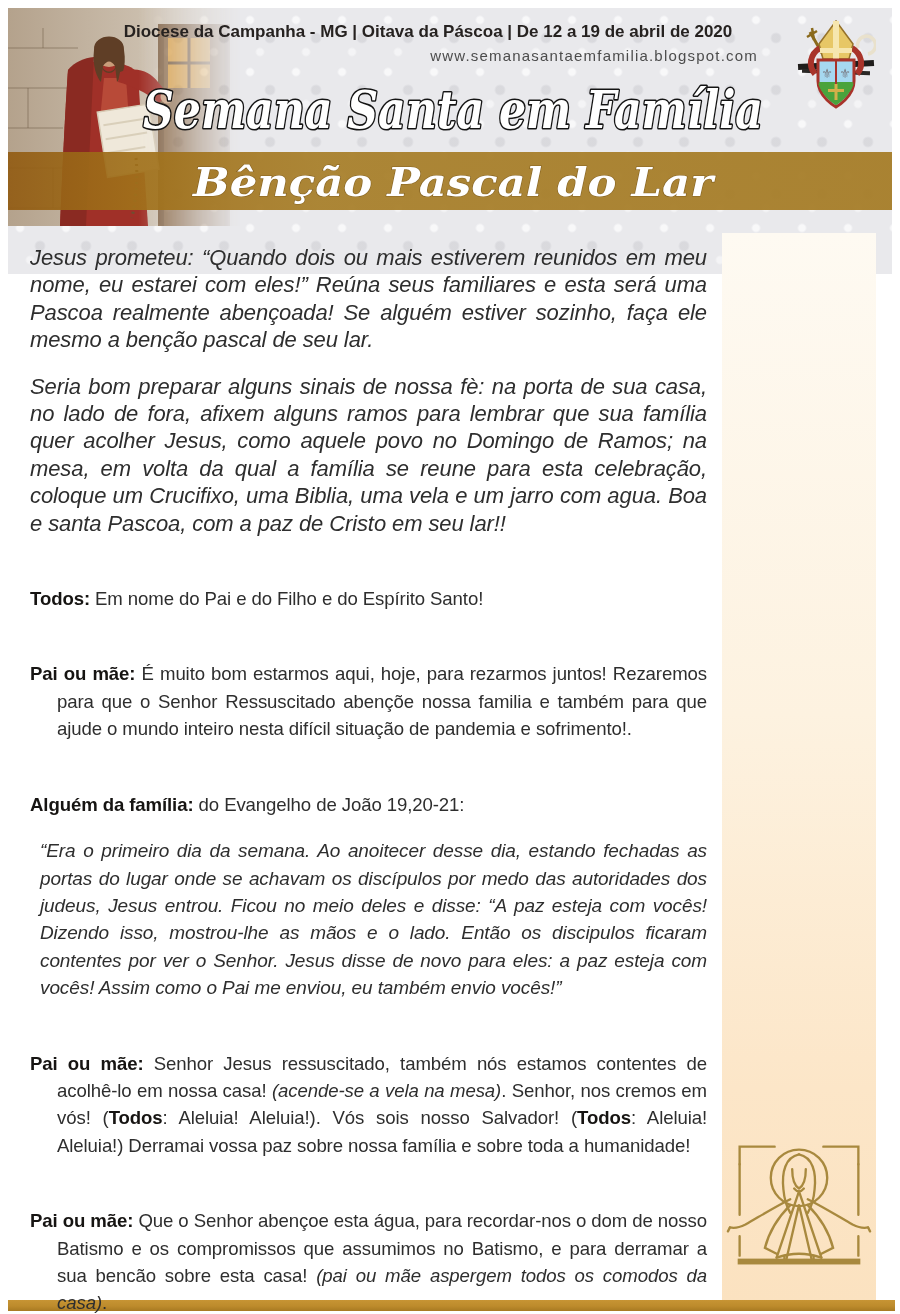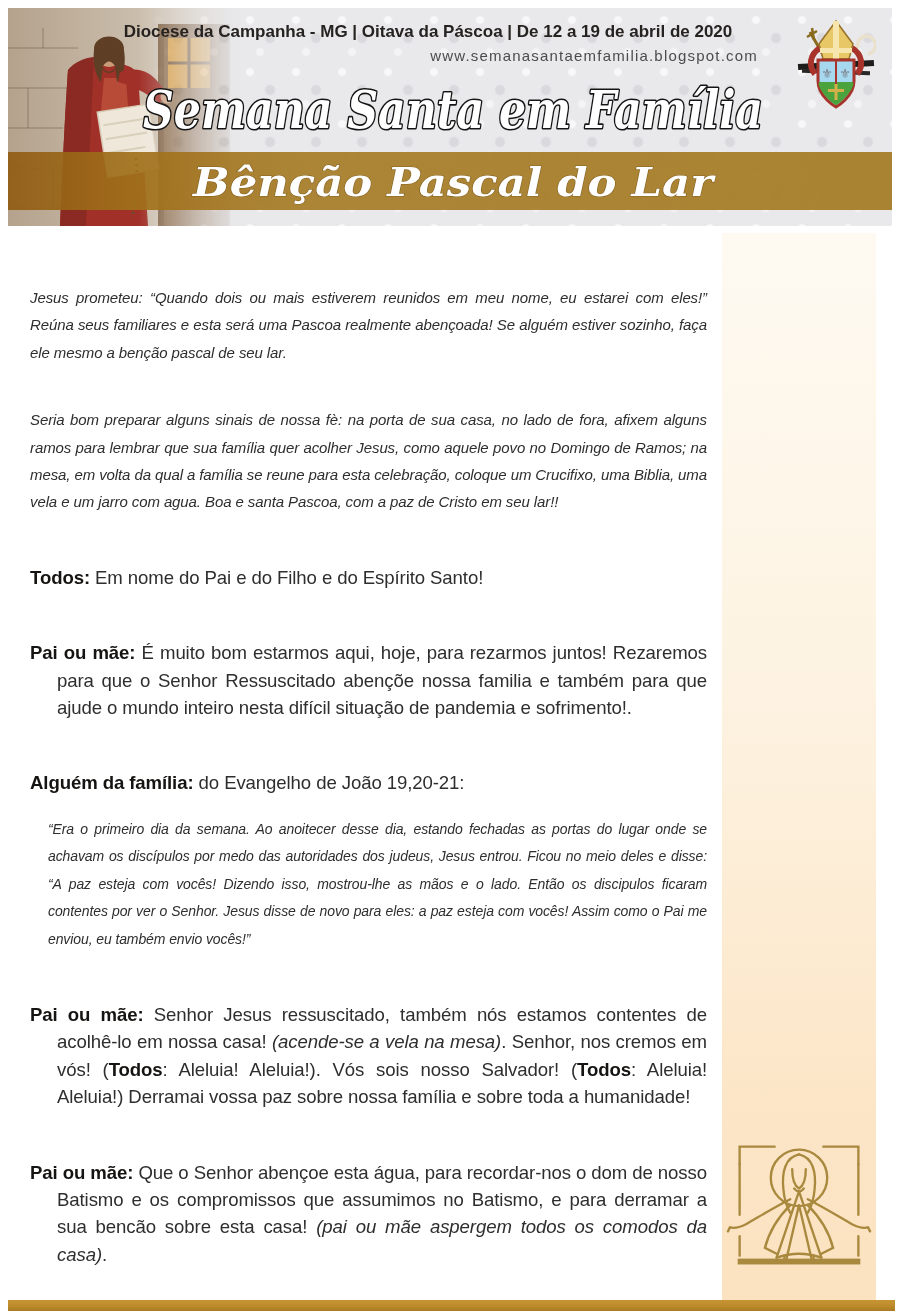--- a/index.html
+++ b/index.html
@@ -5,21 +5,21 @@
   * { margin:0; padding:0; box-sizing:border-box; }
   html,body { background:#ffffff; }
   body { font-family:"Liberation Sans", sans-serif; }
   .page {
     position:relative; width:900px; height:1314px; margin:0 auto;
     background:#ffffff; overflow:hidden;
   }
 
   
   .header {
-    position:absolute; left:8px; top:8px; width:884px; height:218px;
+    position:absolute; left:8px; top:8px; width:884px; height:266px;
     background-color:#e9e9ec;
     background-image:
       radial-gradient(circle at 12px 12px, rgba(255,255,255,.7) 3px, transparent 5px),
       radial-gradient(circle at 32px 30px, rgba(205,205,210,.55) 4px, transparent 6px),
       radial-gradient(circle at 22px 44px, rgba(255,255,255,.5) 3px, transparent 5px);
     background-size:46px 52px;
     overflow:hidden;
   }
   .painting {
     position:absolute; left:0; top:0; width:238px; height:218px; z-index:1;
@@ -49,23 +49,23 @@
     background:linear-gradient(180deg, #fefaf2 0%, #fdf2e0 45%, #fce6c8 80%, #fbe2c0 100%);
   }
   .lineart { position:absolute; left:4px; top:900px; }
 
   
   .content { position:absolute; left:30px; top:244px; width:677px; z-index:2; color:#2e2e2e; }
   .para {
     margin:0 0 19px 0; font-size:18.6px; line-height:27.4px;
     text-align:justify; letter-spacing:-0.1px;
   }
-  .para.intro  { font-style:italic; font-size:15px;margin-top:40px; }
+  .para.intro  { font-style:italic; font-size:22px; }
   .para.speech { padding-left:27px; text-indent:-27px;margin-top:48px; }
-  .para.gospel { margin-left:18px; font-style:italic; font-size:14px; }
+  .para.gospel { margin-left:10px; font-style:italic; font-size:19px; }
   .para strong { font-weight:bold; color:#161412; }
   .para em { }
 
   
   .bottom-bar {
     position:absolute; left:8px; top:1300px; width:887px; height:11px;
     background:linear-gradient(180deg,#c79434 0%, #bd8b2c 55%, #a87a22 100%);
   }
 </style>
 </head>

